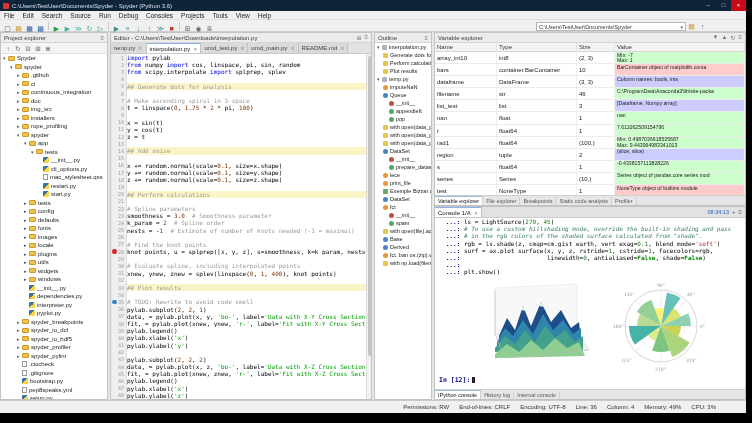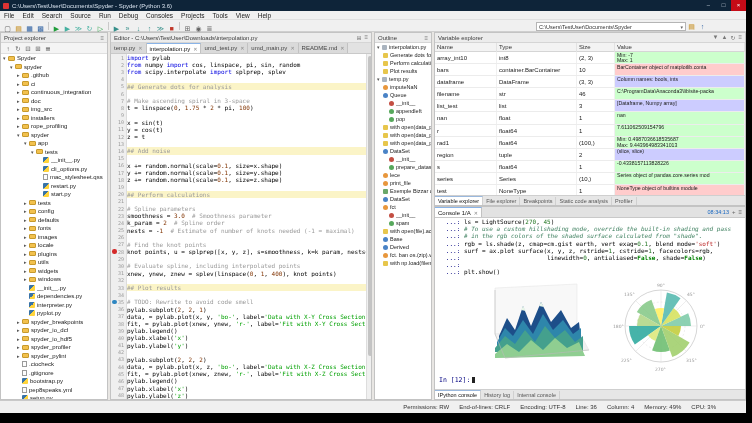--- a/index.html
+++ b/index.html
@@ -103,21 +103,21 @@
   #console-pane{left:434px;top:206px;width:312px;height:194px;}
   #console-tabs{height:11px;background:#e2e2e2;border-bottom:1px solid #c9c9c9;display:flex;align-items:flex-end;}
   .con-right{margin-left:auto;display:flex;align-items:center;gap:3px;padding-right:3px;font-size:6px;color:#666;height:11px;}
   #console-time{color:#1565c0;font-size:5.5px;}
   #console-body{position:absolute;left:0;top:11px;right:0;bottom:11px;background:#fff;overflow:hidden;}
   .con-line{height:7.2px;line-height:7.2px;font-family:"DejaVu Sans Mono",monospace;font-size:6px;color:#000;white-space:pre;overflow:hidden;}
   .console-area .tk-bi{color:#008000;font-weight:bold;}
   .console-area .tk-str{color:#ba2121;}
   .console-area .tk-num{color:#207520;}
   .console-area .tk-com{color:#3f8060;font-style:italic;}
-  .prom{color:#000080;font-weight:normal;}
+  .prom{color:#000080;font-weight:bold;}
   #fig-row{position:absolute;left:44px;top:60px;display:flex;gap:14px;}
   #console-prompt{position:absolute;left:4px;top:158px;font-family:"DejaVu Sans Mono",monospace;font-size:6.5px;}
   .caret{display:inline-block;width:3px;height:6px;background:#222;margin-left:2px;vertical-align:middle;}
 
   #statusbar{position:absolute;left:0;top:400px;width:746px;height:13px;background:#f0f0f0;border-top:1px solid #c9c9c9;
     display:flex;align-items:center;justify-content:flex-end;padding-right:30px;font-size:6px;color:#333;gap:10px;}
 </style>
 </head>
 <body>
 

